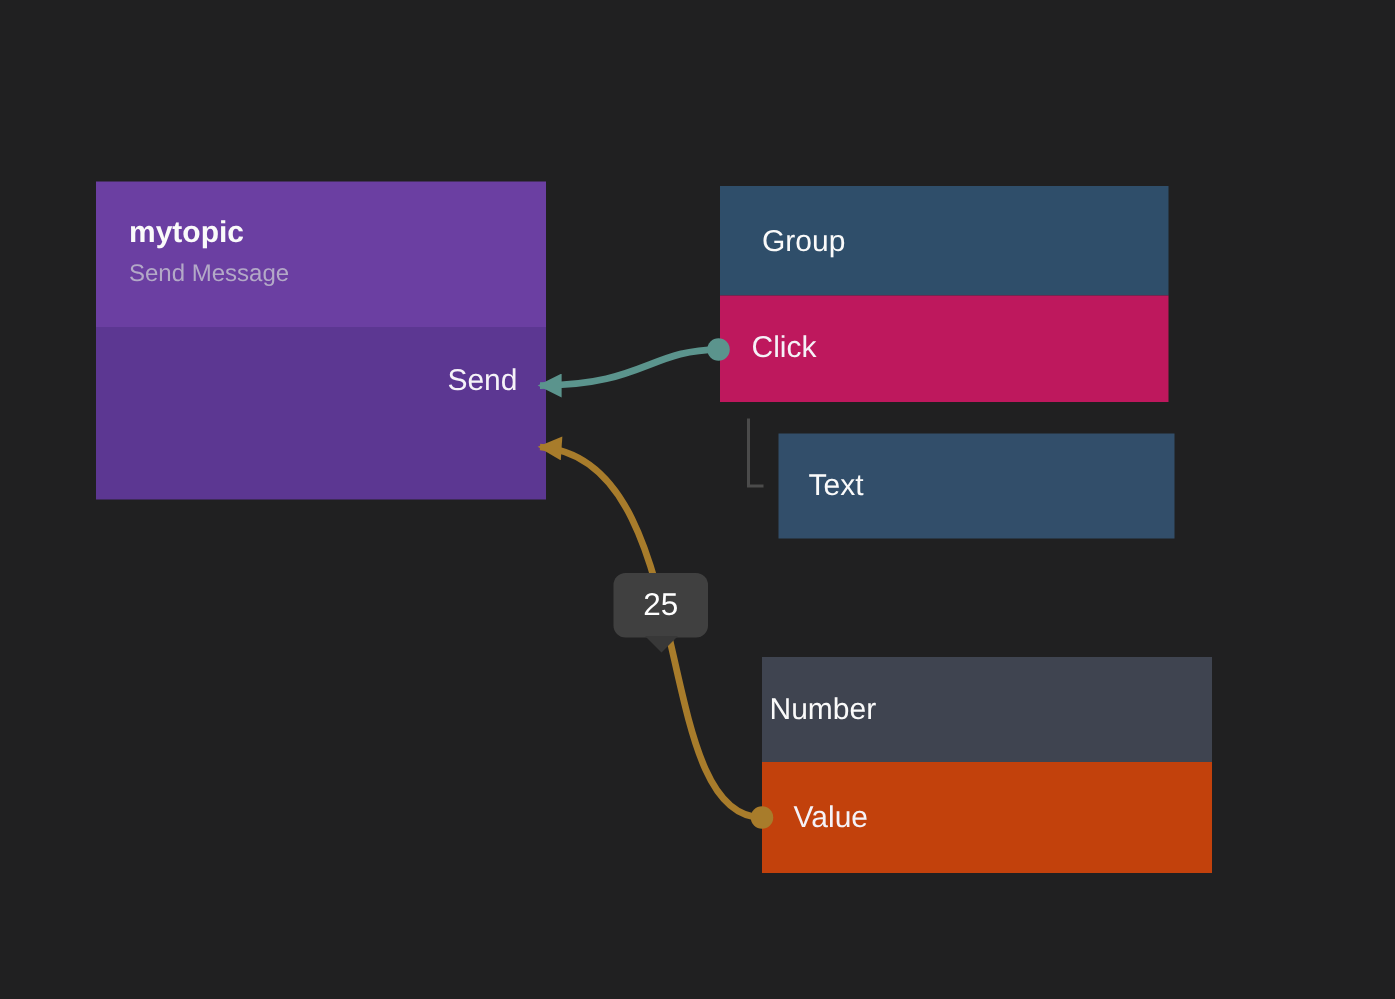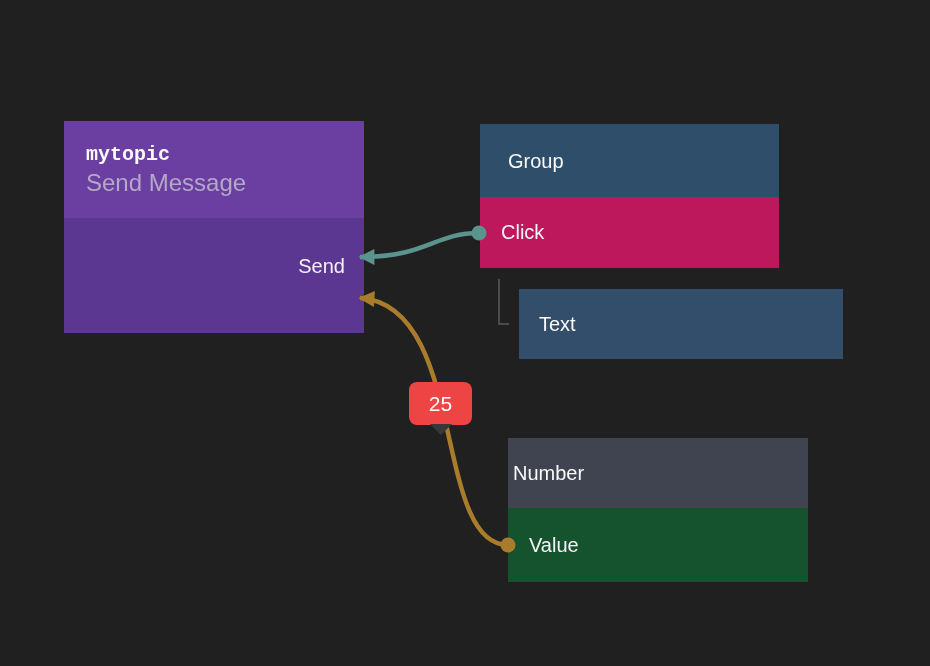--- a/index.html
+++ b/index.html
@@ -16,53 +16,53 @@
   }
   .node {
     position: absolute;
     box-sizing: border-box;
   }
   .node-header .node-title {
     font-size: 20px; line-height: 28px;
     color: #FAFAFA;
   }
   .node-header .node-subtitle {
-    font-size: 24px; line-height: 28px;
+    font-size: 16px; line-height: 28px;
     color: #B3A9C7;
   }
   
   #node-mytopic { left: 64px; top: 121px; width: 300px; height: 212px; }
   #node-mytopic .node-header {
     height: 97px; box-sizing: border-box;
     padding: 20px 22px 0 22px;
   }
-  #node-mytopic .node-title { font-weight: 600; font-family: Liberation Mono, monospace; }
+  #node-mytopic .node-title { font-weight: 600; }
   #node-mytopic .node-body {
     height: 115px; box-sizing: border-box;
-    padding: 28px 19px 0 0;
+    padding: 16px 19px 0 0;
     text-align: right;
   }
   .port-row {
     height: 40px; line-height: 40px;
     font-size: 20px; color: #F5F2F8;
   }
   
   #node-group { left: 480px; top: 124px; width: 299px; height: 144px; }
   #node-group .node-header {
     height: 73px; display: flex; align-items: center;
     padding-left: 21px; box-sizing: border-box;
   }
   #node-group .node-body {
     height: 71px; display: flex; align-items: center;
     padding-left: 21px; box-sizing: border-box;
   }
   #node-group .node-body .port-row { height: auto; line-height: normal; }
   
   #node-text {
-    left: 519px; top: 289px; width: 324px; height: 70px;
+    left: 519px; top: 289px; width: 264px; height: 70px;
     display: flex; align-items: center; padding-left: 20px;
   }
   #node-text .node-title { font-size: 20px; color: #FAFAFA; }
   
   #node-number { left: 508px; top: 438px; width: 300px; height: 144px; }
   #node-number .node-header {
     height: 70px; display: flex; align-items: center;
     padding-left: 5px; box-sizing: border-box;
   }
   #node-number .node-body {
@@ -76,21 +76,21 @@
     width: 930px; height: 666px;
     pointer-events: none;
     z-index: 5;
   }
   .wire { pointer-events: stroke; }
 
   .value-tooltip {
     position: absolute;
     left: 409px; top: 382px;
     width: 63px; height: 43px;
-    background: #ef4444;
+    background: #404040;
     border-radius: 8px;
     display: flex; align-items: center; justify-content: center;
     font-size: 21px; color: #FFFFFF;
     z-index: 6;
   }
   .value-tooltip::after {
     content: "";
     position: absolute;
     left: 50%; bottom: -10px;
     transform: translateX(-50%);
@@ -125,21 +125,21 @@
   </div>
 
   <div class="node" id="node-text" style="background-color: rgb(50, 78, 106);">
     <div class="node-title">Text</div>
   </div>
 
   <div class="node" id="node-number">
     <div class="node-header" style="background-color: rgb(63, 68, 80);">
       <div class="node-title">Number</div>
     </div>
-    <div class="node-body" style="background-color: #14532d;">
+    <div class="node-body" style="background-color: #c2410c;">
       <div class="port-row">Value</div>
     </div>
   </div>
 
   <svg class="wires-layer" width="930" height="666" viewBox="0 0 930 666" xmlns="http://www.w3.org/2000/svg">
     <defs>
       <marker id="arrow-teal" markerUnits="userSpaceOnUse" markerWidth="18" markerHeight="16" viewBox="0 0 10 10" refX="9" refY="5" orient="auto">
         <path d="M0,0 L10,5 L0,10 Z" fill="#5B948D"></path>
       </marker>
       <marker id="arrow-orange" markerUnits="userSpaceOnUse" markerWidth="18" markerHeight="16" viewBox="0 0 10 10" refX="9" refY="5" orient="auto">

